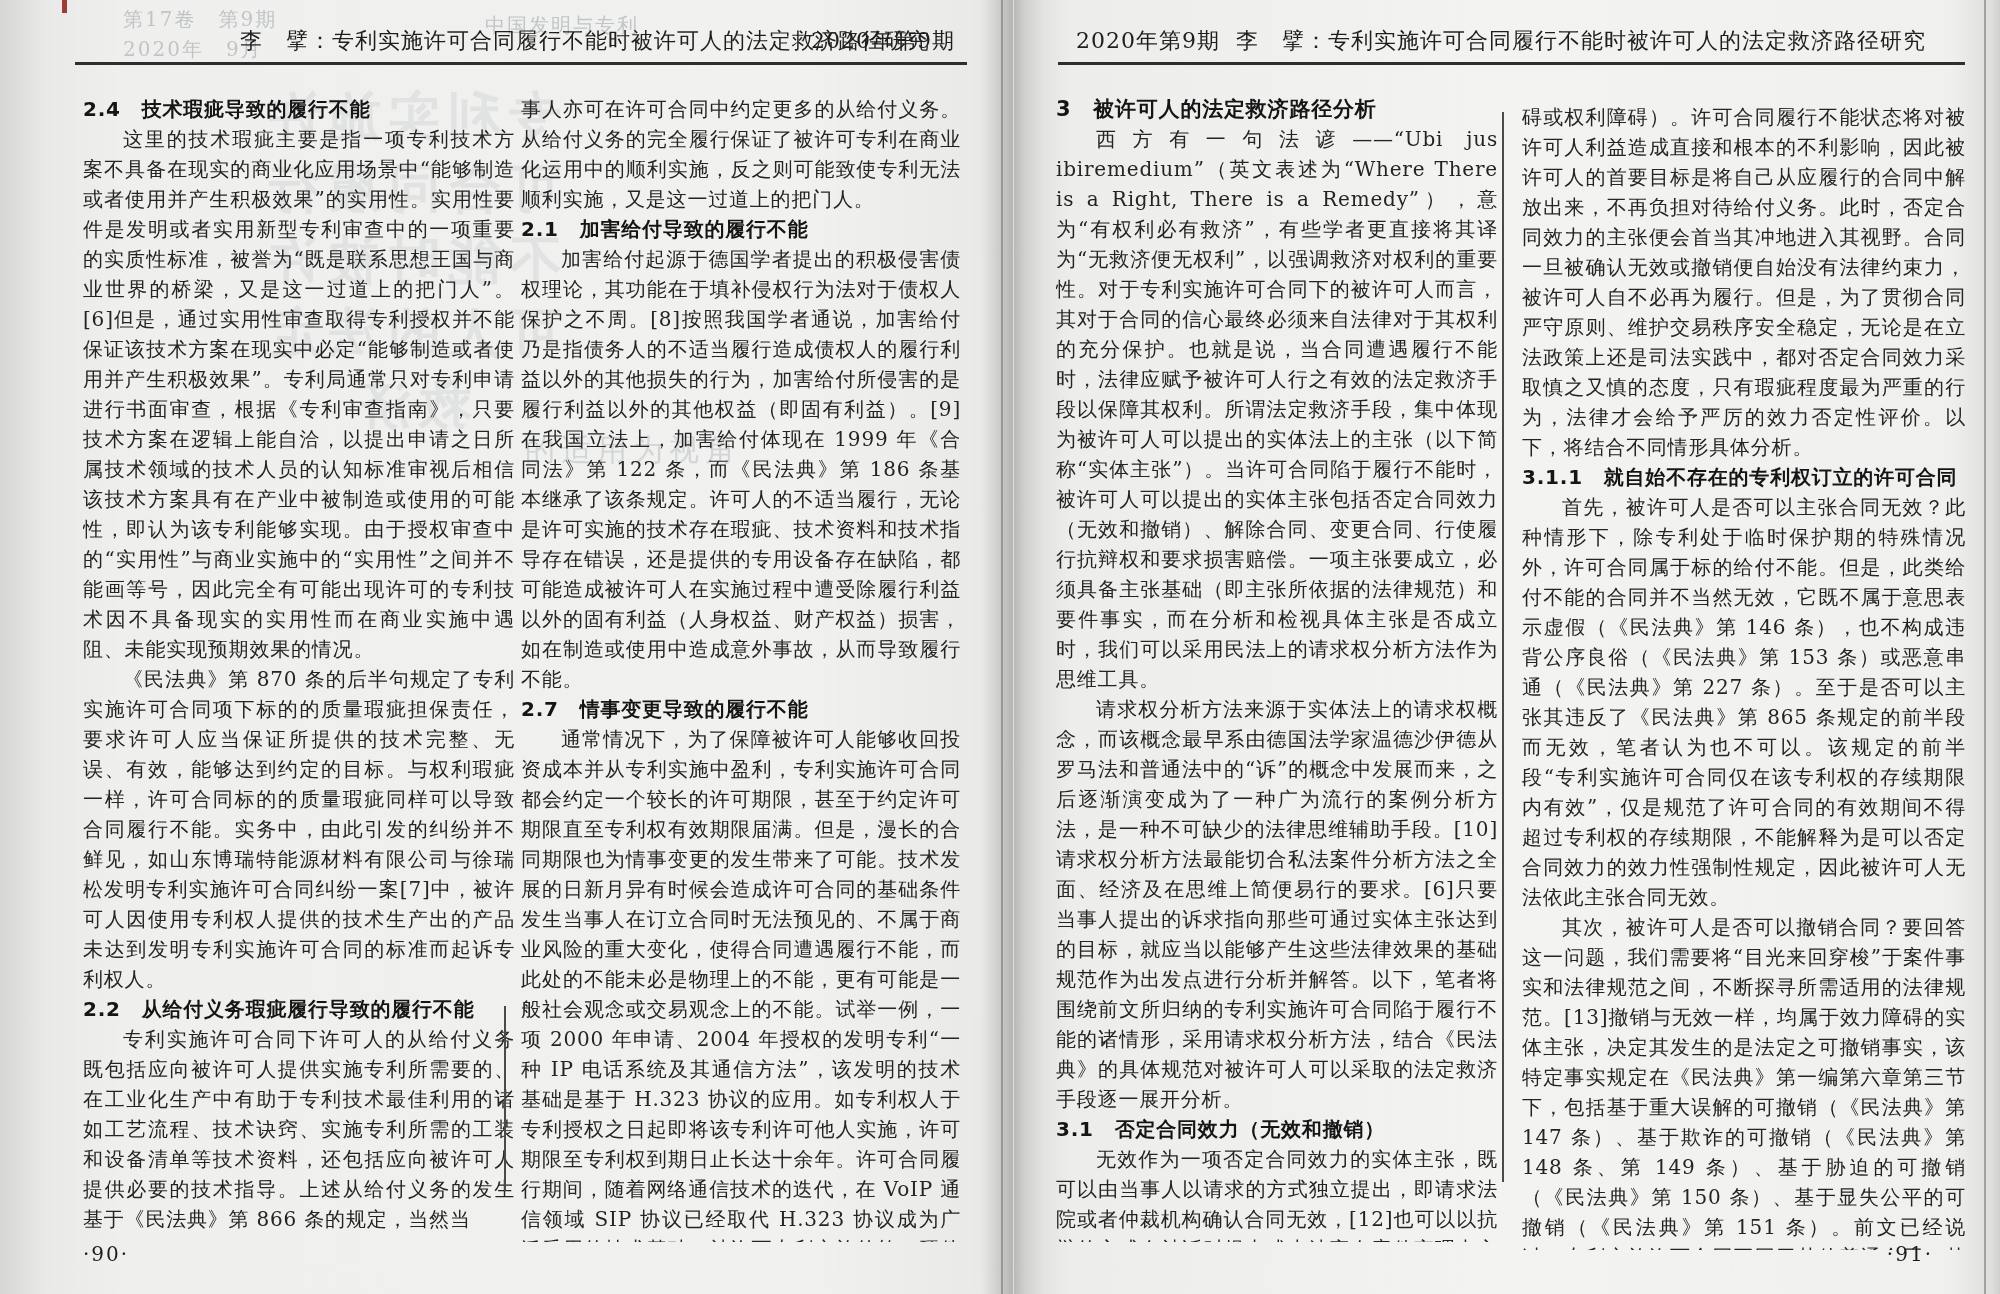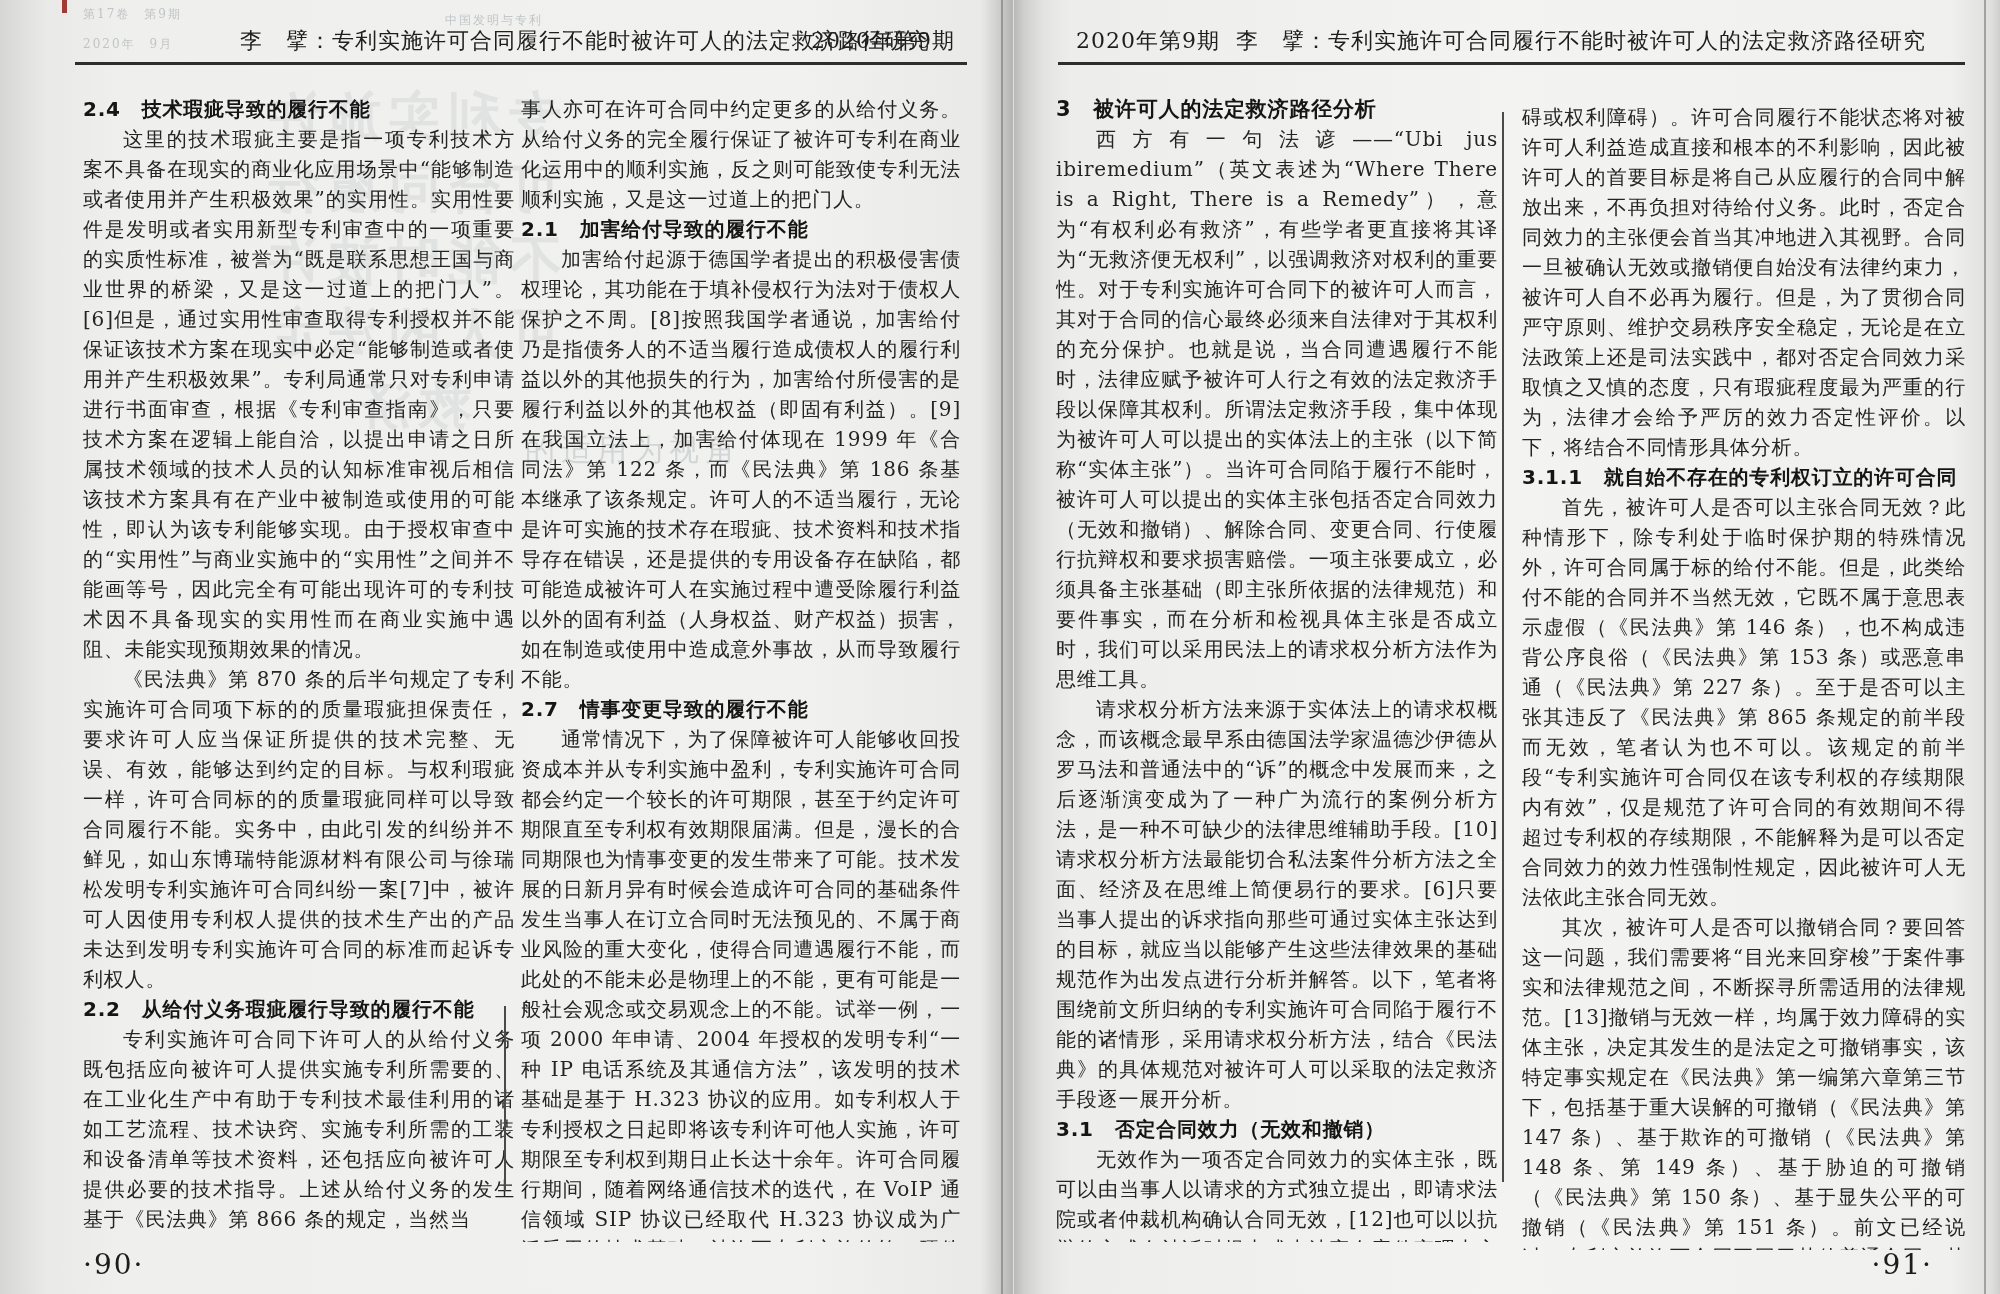--- a/index.html
+++ b/index.html
@@ -10,21 +10,21 @@
   .page-left{left:55px;width:930px;}
   .page-right{left:1040px;width:945px;}
 
   
   .runhead{position:absolute;top:26px;height:30px;font-size:22px;color:#1e1e1e;white-space:nowrap;letter-spacing:1px;}
   .head-rule{position:absolute;height:3px;background:#2e2e2e;}
   .page-left .head-rule{top:62px;left:20px;right:18px;}
   .page-right .head-rule{top:62px;left:18px;right:20px;}
 
   
-  .bleed{position:absolute;color:#9aa2a8;opacity:.55;font-size:12px;letter-spacing:2px;white-space:nowrap;}
+  .bleed{position:absolute;color:#9aa2a8;opacity:.55;font-size:20px;letter-spacing:2px;white-space:nowrap;margin-left:40px;}
   .bleed-big{position:absolute;font-family:"DejaVu Sans","Liberation Sans",sans-serif;font-weight:bold;
              color:rgba(120,140,148,.13);font-size:52px;line-height:72px;letter-spacing:8px;
              transform:scaleX(-1);text-align:center;}
   .bleed-sub{position:absolute;color:rgba(130,145,152,.28);font-size:30px;letter-spacing:6px;white-space:nowrap;}
 
   
   .col{position:absolute;top:94px;height:1148px;overflow:hidden;
        font-size:20px;line-height:30px;letter-spacing:.8px;text-align:justify;color:#242424;}
   .col p,.col h3,.col h2{margin:0;padding:0;}
   .para{text-indent:2em;}
@@ -44,21 +44,21 @@
   .vrule-left{left:504px;top:1006px;height:185px;}
 
   
   .gutter{position:absolute;left:980px;top:0;width:64px;height:1294px;pointer-events:none;
           background:linear-gradient(90deg,rgba(0,0,0,0) 0,rgba(0,0,0,.10) 35%,rgba(0,0,0,.16) 50%,rgba(0,0,0,.06) 70%,rgba(0,0,0,0) 100%);}
   .gutter-line1{position:absolute;left:1001px;top:0;width:2px;height:1294px;background:rgba(90,90,88,.45);}
   .gutter-line2{position:absolute;left:1013px;top:0;width:1px;height:1294px;background:rgba(255,255,255,.55);}
   .edge-right-line{position:absolute;left:1984px;top:0;width:2px;height:1294px;background:#a2a2a0;}
   .red-tick{position:absolute;left:62px;top:0;width:5px;height:13px;background:#a03a32;}
 
-  .pagenum{position:absolute;bottom:13px;font-size:28px;color:#1c1c1c;letter-spacing:2px;}
+  .pagenum{position:absolute;bottom:28px;font-size:20px;color:#1c1c1c;letter-spacing:2px;}
   .pagenum-left{left:28px;}
   .pagenum-right{right:52px;}
 </style>
 </head>
 <body>
 
 <div class="scan">
 
   <div class="page page-left">
 

